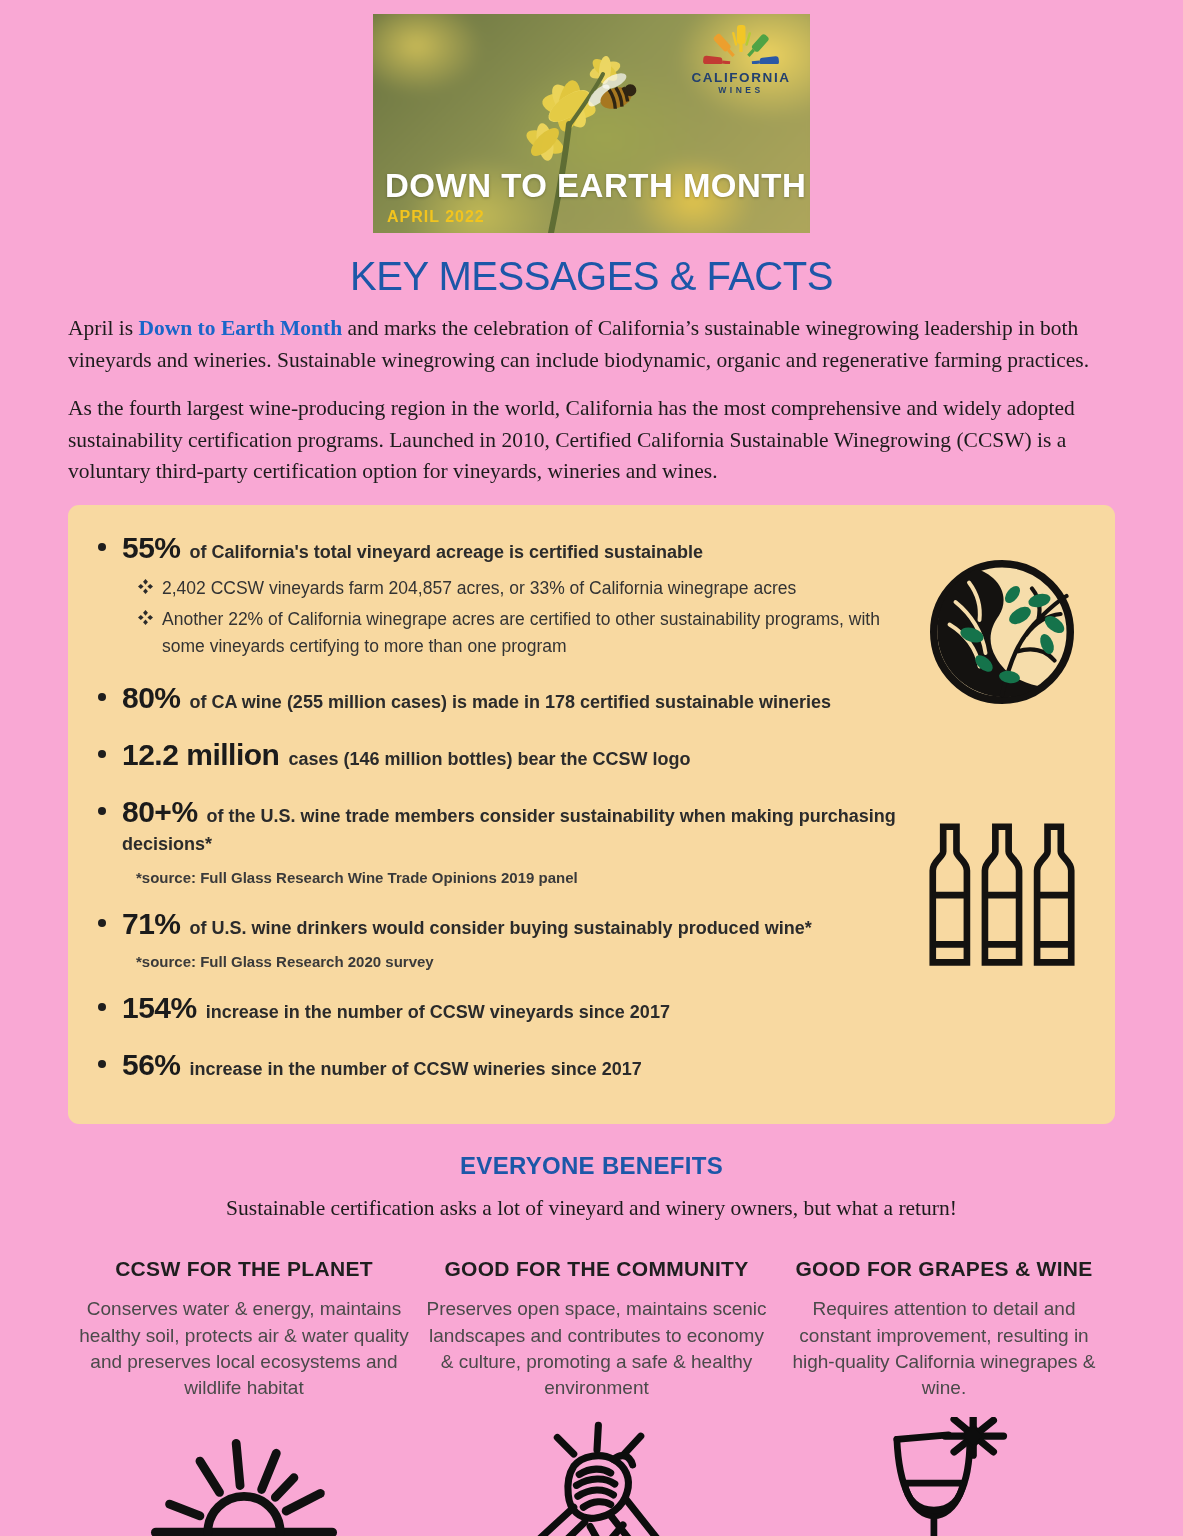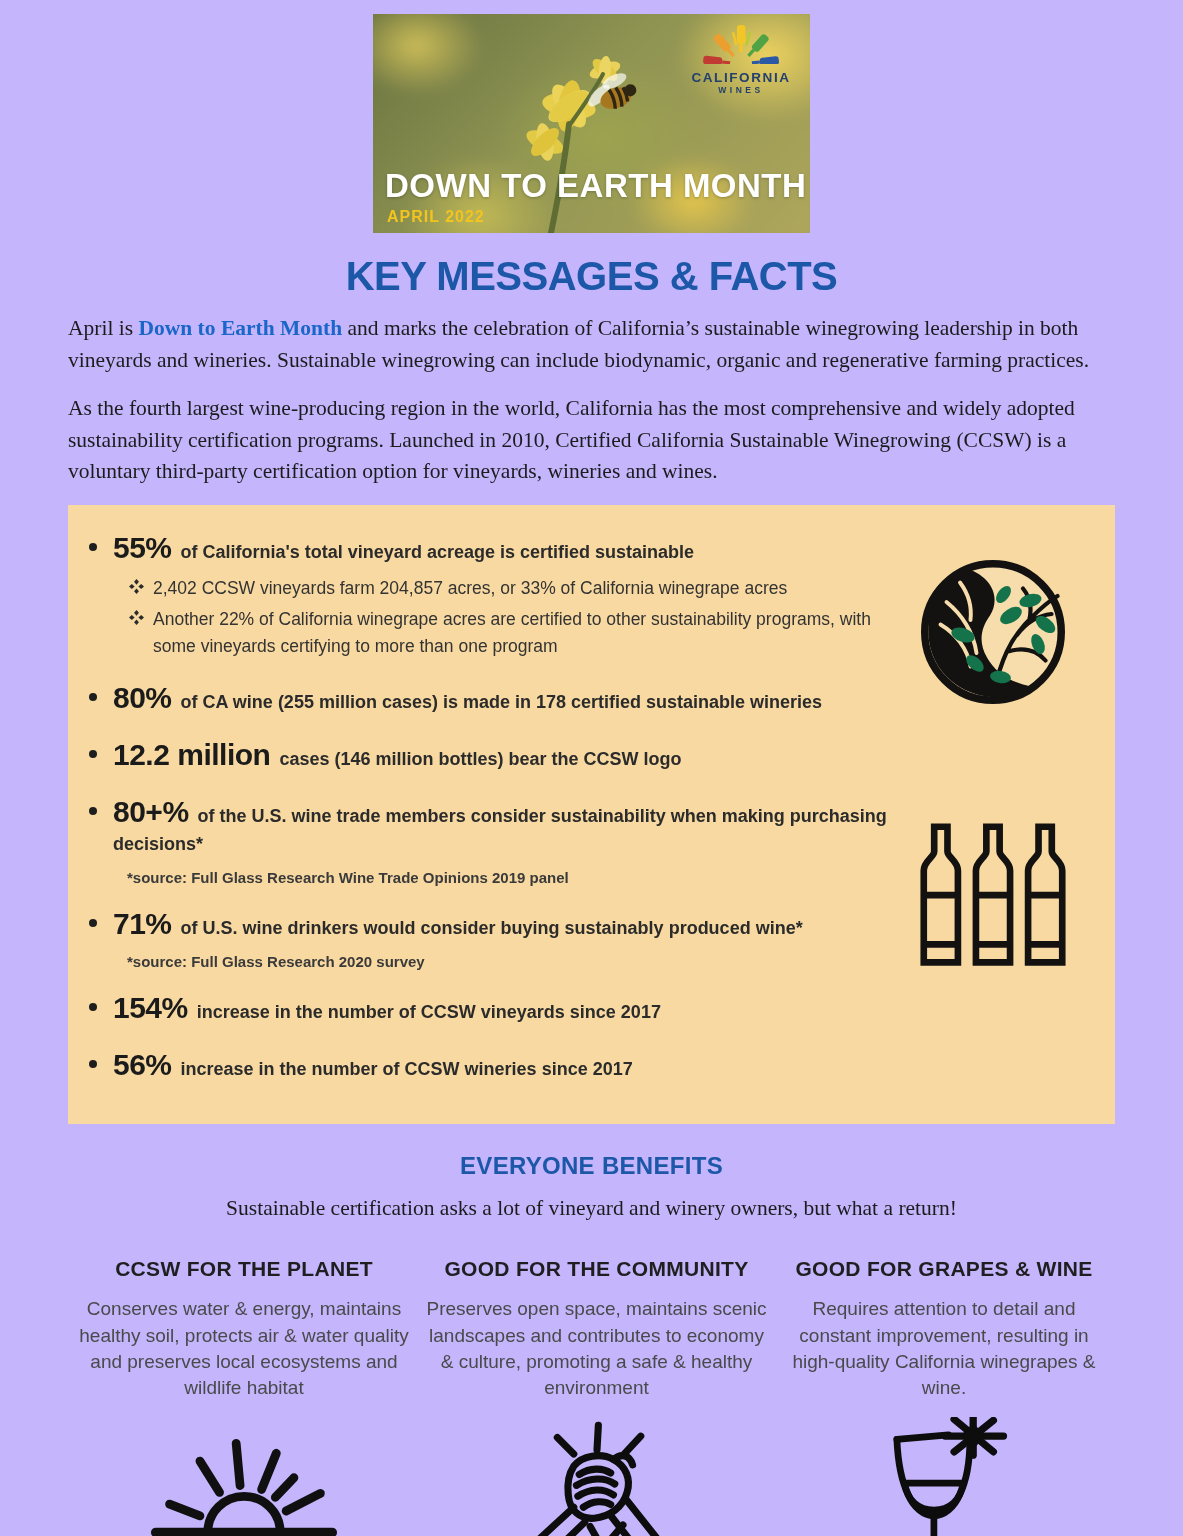--- a/index.html
+++ b/index.html
@@ -1,16 +1,16 @@
 <!DOCTYPE html>
 <html><head>
 <meta charset="utf-8">
 <style>
   html,body{margin:0;padding:0;background:#ffffff;}
-  .page{position:relative;width:1183px;height:1536px;background:#c4b5fd;overflow:hidden;
+  .page{position:relative;width:1183px;height:1536px;background:#f9a8d4;overflow:hidden;
         font-family:"Liberation Sans",sans-serif;color:#1d1d1d;}
   .content{padding:0 68px;}
 
   
   .banner{position:relative;width:437px;height:219px;margin:14px auto 0;overflow:hidden;background:#8a8f4e;}
   .banner-bg{position:absolute;inset:-12px;filter:blur(7px);
     background:
       radial-gradient(95px 70px at 12% 18%, rgba(214,196,90,.9), transparent 70%),
       radial-gradient(130px 95px at 88% 22%, rgba(243,214,96,.95), transparent 70%),
       radial-gradient(90px 65px at 72% 82%, rgba(238,203,74,.85), transparent 70%),
@@ -19,26 +19,26 @@
       linear-gradient(135deg,#66703f 0%,#8f9452 45%,#b0a75c 100%);}
   .banner-art{position:absolute;inset:0;}
   .banner-title{position:absolute;left:12px;bottom:28px;color:#ffffff;font-weight:700;
     font-size:33px;letter-spacing:.5px;text-shadow:0 1px 3px rgba(0,0,0,.25);}
   .banner-date{position:absolute;left:14px;bottom:7px;color:#f2c41e;font-weight:700;font-size:16px;letter-spacing:1px;}
   .cawines{position:absolute;top:10px;right:8px;width:122px;text-align:center;}
   .cawines .l1{color:#23406e;font-weight:700;font-size:13.5px;letter-spacing:1.6px;margin-top:2px;}
   .cawines .l2{color:#23406e;font-weight:700;font-size:8.5px;letter-spacing:3.5px;}
 
   
-  .page-title{text-align:center;color:#1c57a8;font-weight:700;font-size:40px;letter-spacing:-.5px;margin:21px 0 14px;}
+  .page-title{text-align:center;color:#1c57a8;font-weight:400;font-size:40px;letter-spacing:-.5px;margin:21px 0 14px;}
   .para{font-family:"Liberation Serif",serif;font-size:21.5px;line-height:1.47;margin:0 0 17px;color:#1c1c1c;}
   .para .highlight{color:#1a66c9;font-weight:700;}
 
   
-  .stats-box{display:flex;background:#f8d9a1;margin-top:5px;padding:26px 18px 20px 11px;}
+  .stats-box{display:flex;background:#f8d9a1;margin-top:5px;padding:26px 18px 20px 20px;border-radius:11px;}
   .stats-list{list-style:none;margin:0;padding:0;flex:1;max-width:824px;}
   .stat-item{position:relative;padding-left:34px;margin-bottom:21px;}
   .dot{position:absolute;left:10px;top:12px;width:8px;height:8px;border-radius:50%;background:#1e1e1e;}
   .stat{font-size:30px;font-weight:700;letter-spacing:-.5px;color:#1b1b1b;margin-right:9px;}
   .stxt{font-size:18px;font-weight:700;color:#2b2b2b;line-height:1.55;}
   .subs{margin:8px 0 2px 16px;}
   .sub{display:flex;gap:9px;font-size:17.5px;color:#333;line-height:1.55;margin-bottom:4px;max-width:760px;}
   .sub .dsvg{flex:0 0 15px;margin-top:4px;}
   .src{margin:10px 0 0 14px;font-size:15px;color:#3a3a3a;font-weight:bold;}
   .stats-icons{width:180px;display:flex;flex-direction:column;align-items:center;}

